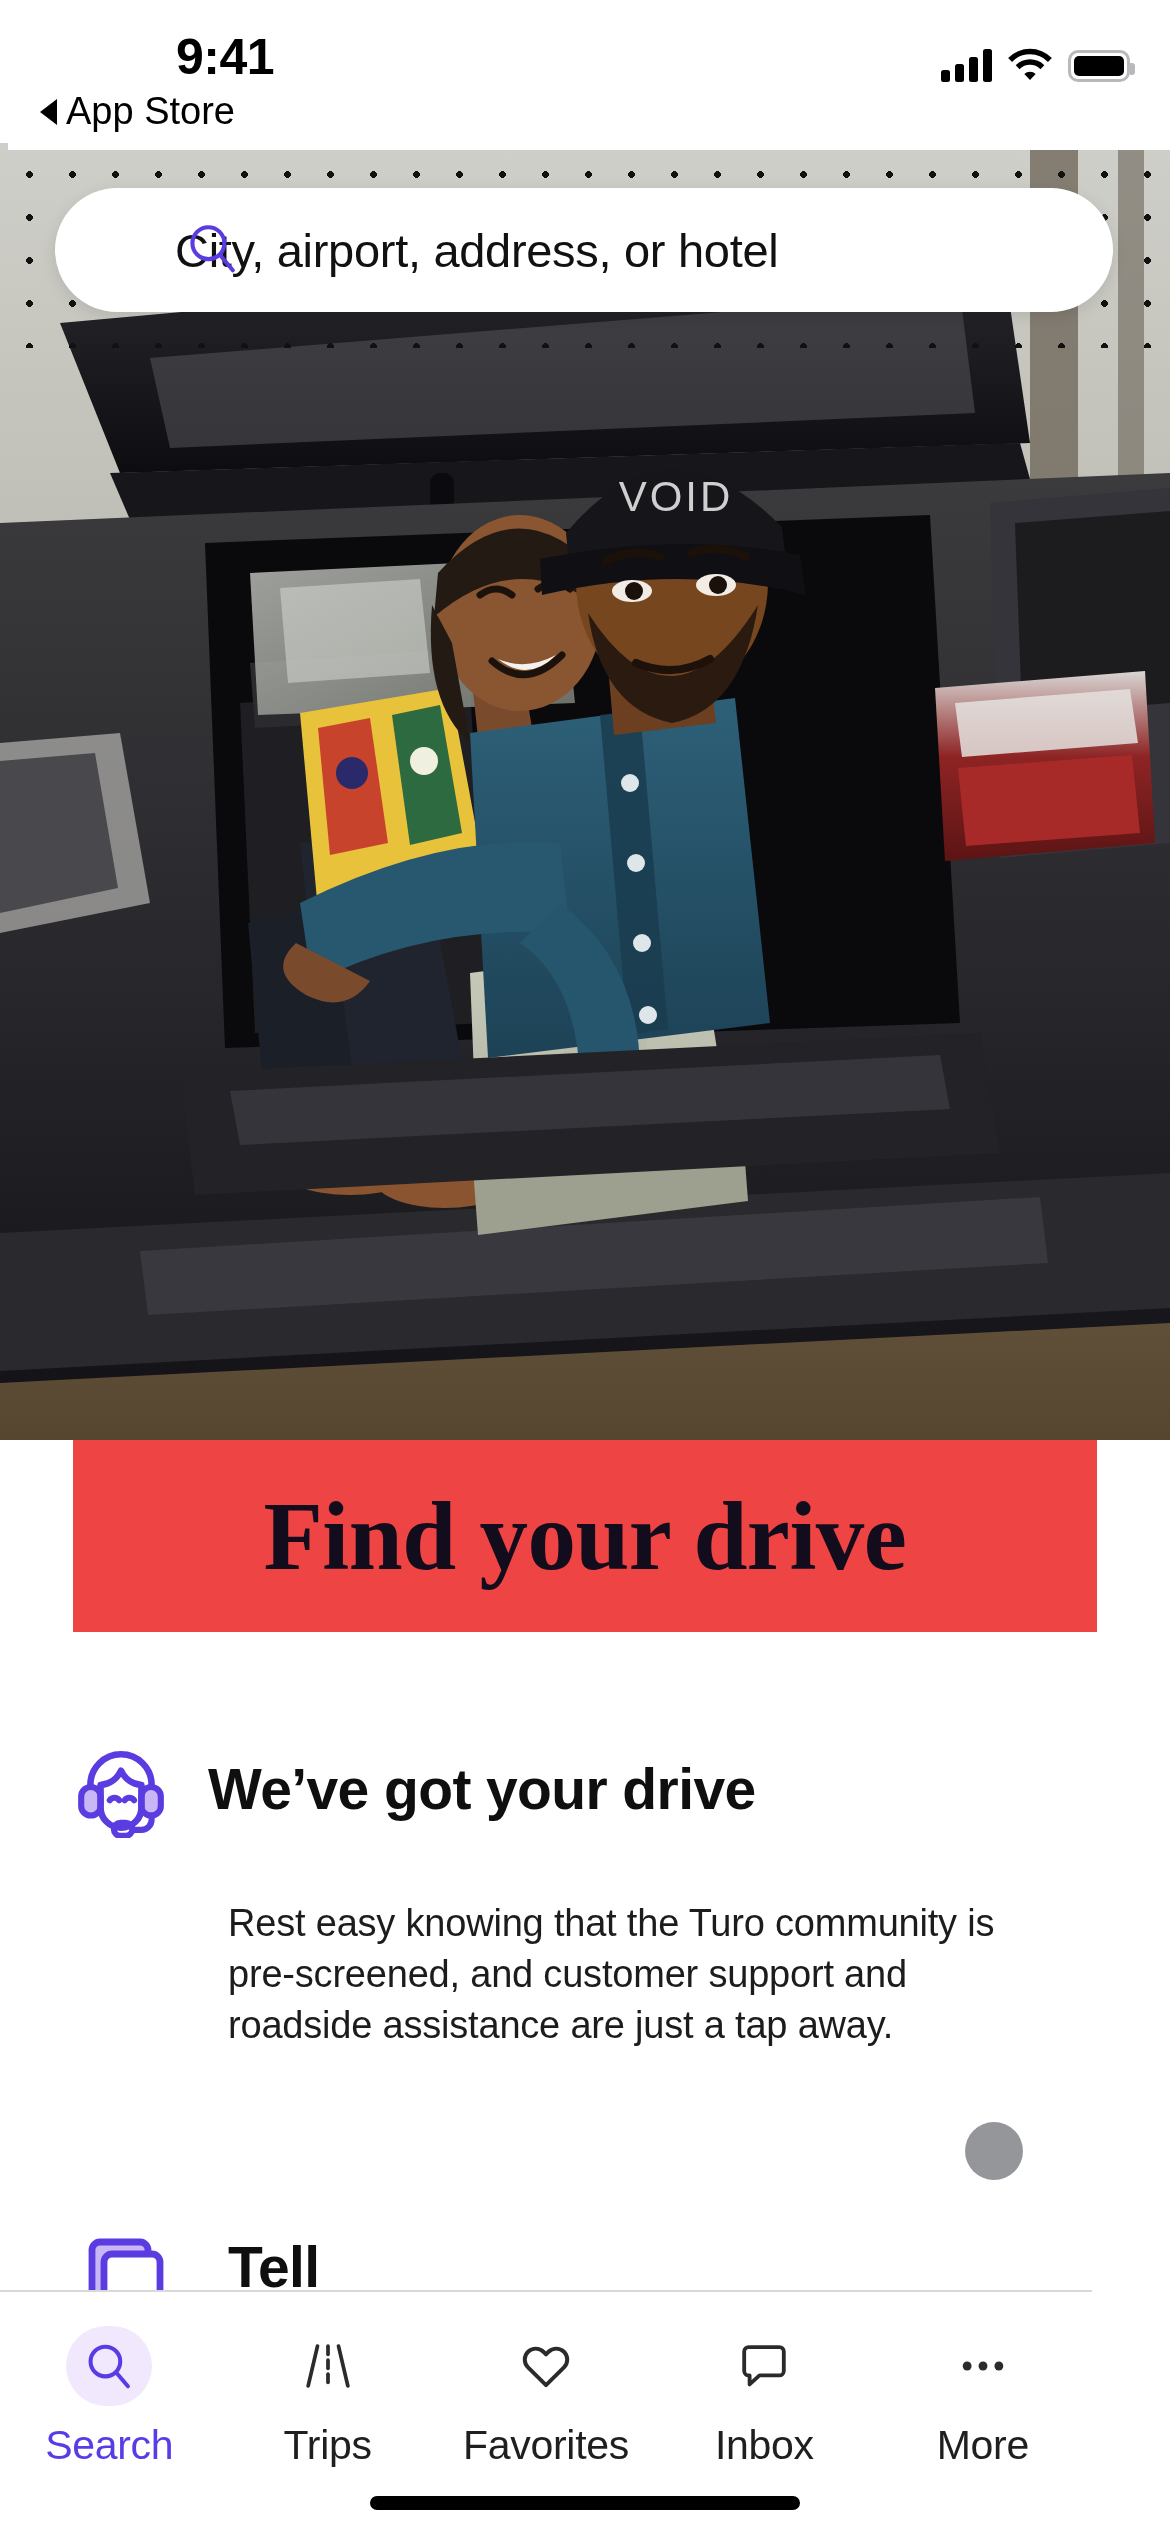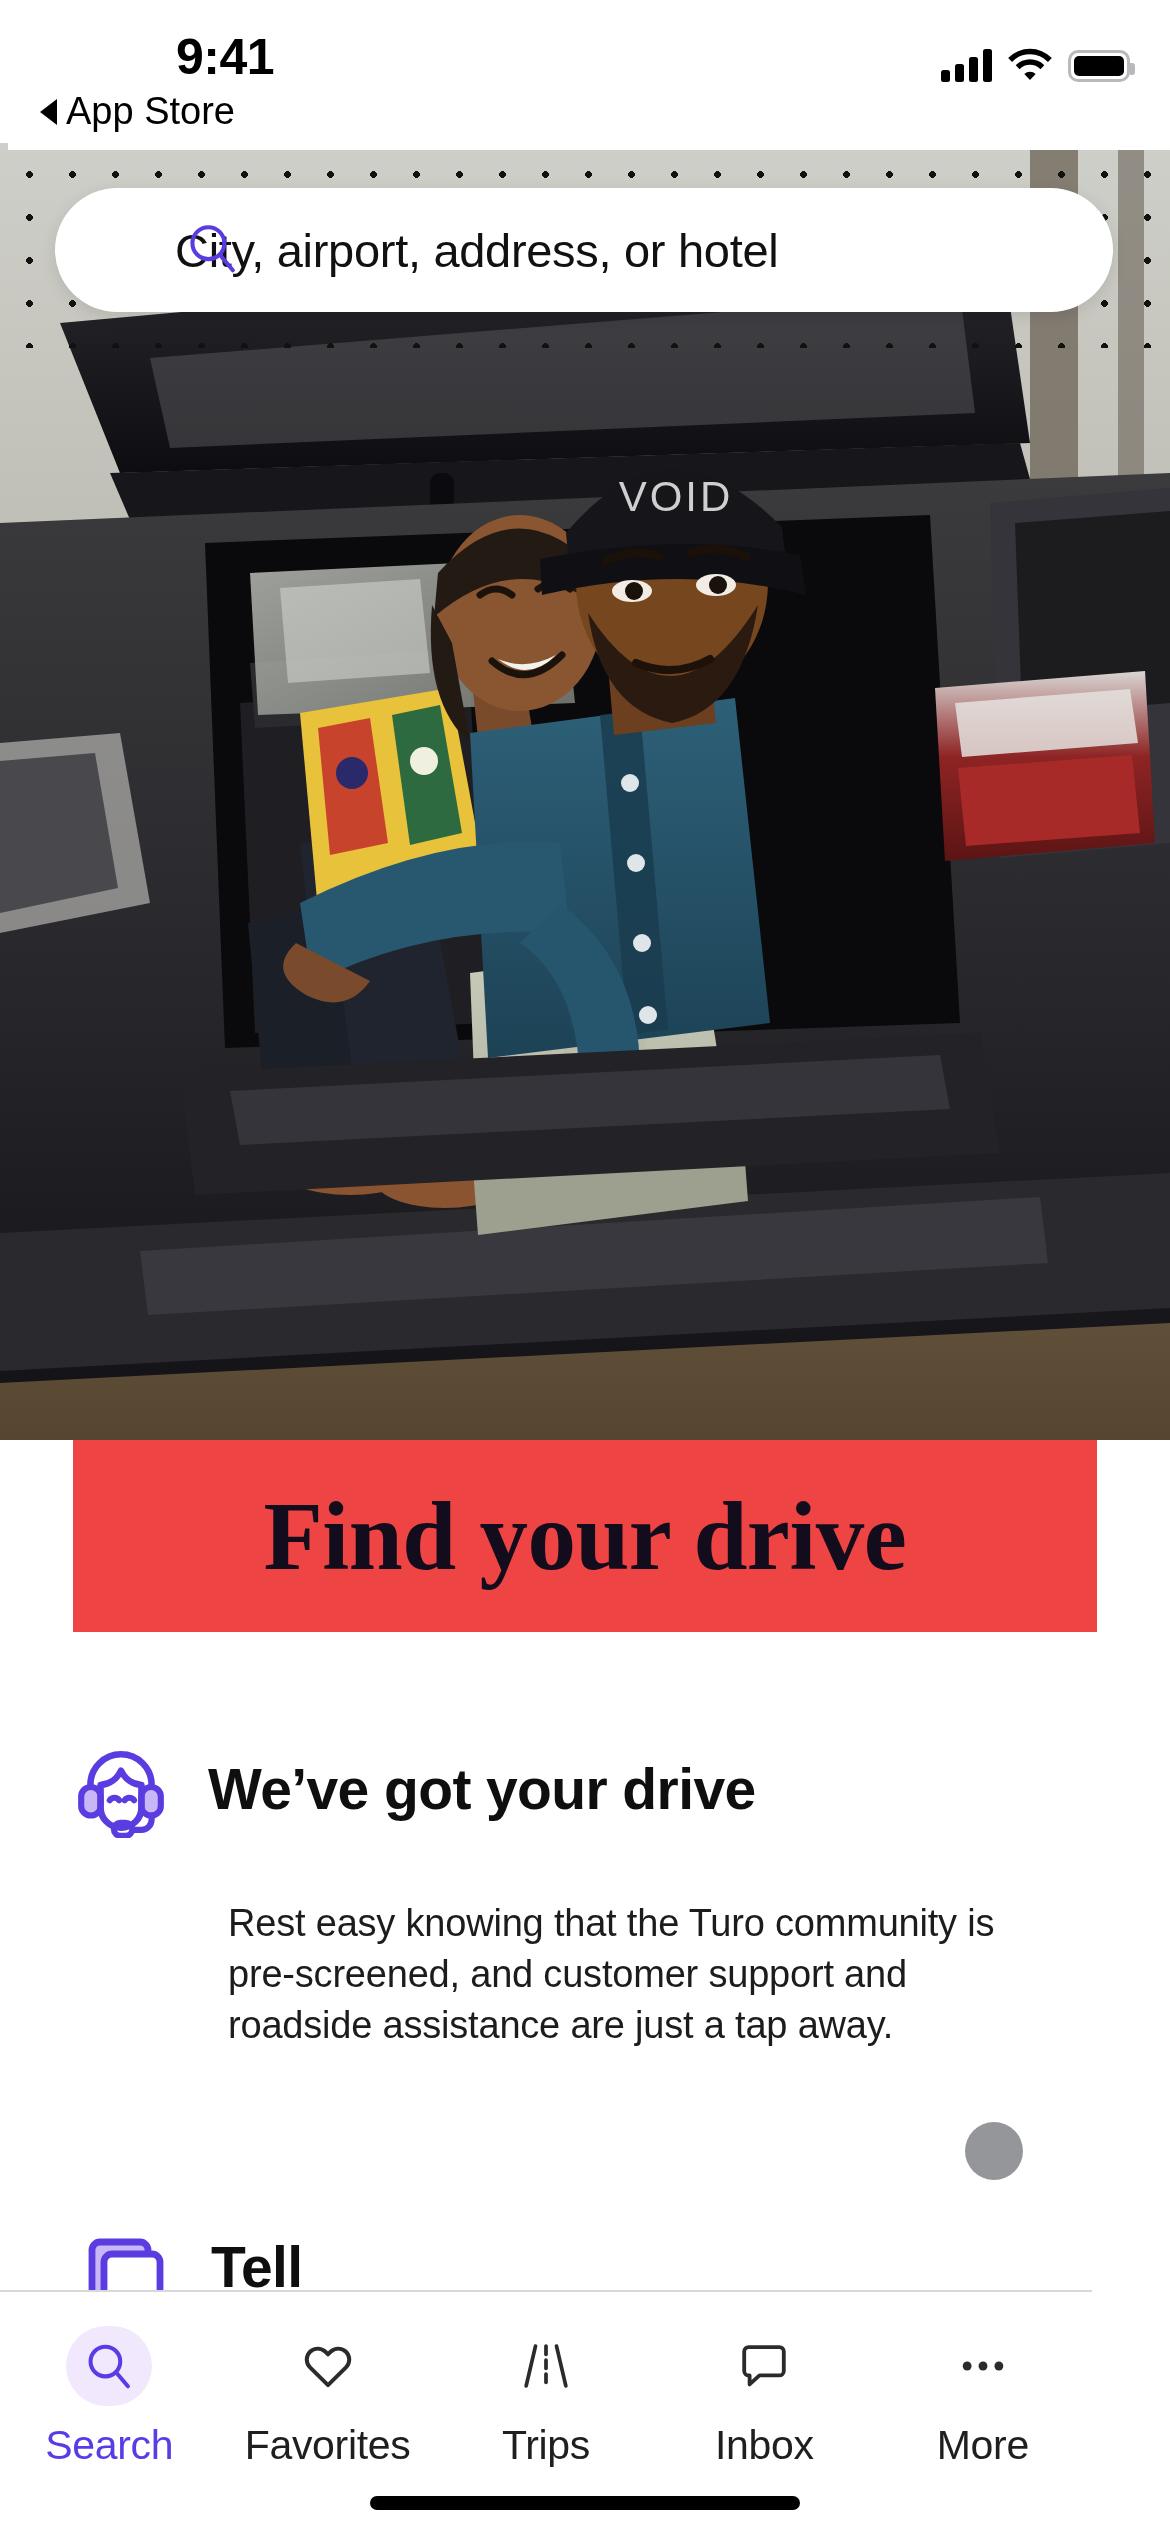--- a/index.html
+++ b/index.html
@@ -74,21 +74,21 @@
   }
   .gray-dot {
     position:absolute; left:965px; top:2122px; width:58px; height:58px;
     border-radius:50%; background:#95969a;
   }
 
   
   .next-peek { position:absolute; left:0; top:2230px; width:1170px; height:62px; overflow:hidden; }
   .next-peek .np-icon { position:absolute; left:78px; top:0; width:96px; height:96px; }
   .next-peek .np-title {
-    position:absolute; left:211px; top:4px; font-size:57px; font-weight:700;
+    position:absolute; left:228px; top:4px; font-size:57px; font-weight:700;
     color:#0f0f0f; letter-spacing:-0.6px; white-space:nowrap;
   }
 
   
   .tabbar {
     position:absolute; left:0; bottom:0; width:1092px; height:242px;
     background:#fff; border-top:2px solid #d8d8d8; z-index:70;
     display:flex; align-items:flex-start; padding-top:34px;
   }
   .tab { flex:1; display:flex; flex-direction:column; align-items:center; gap:16px; }
@@ -331,42 +331,42 @@
         <svg width="54" height="54" viewBox="0 0 24 24" fill="none" stroke="#593ce6" stroke-width="1.8" stroke-linecap="round">
           <circle cx="10.4" cy="10" r="6.6"></circle>
             <line x1="15.2" y1="14.9" x2="20.4" y2="21"></line>
         </svg>
       </span>
       <span class="lbl">Search</span>
     </div>
 
     <div class="tab">
       <span class="ic">
-        <svg width="56" height="56" viewBox="0 0 24 24" fill="none" stroke="#2b2b2b" stroke-width="1.7" stroke-linejoin="round">
-          <path d="M12 20.2 4.3 12.6a4.7 4.7 0 0 1 0-6.7 4.7 4.7 0 0 1 6.6 0l1.1 1.1 1.1-1.1a4.7 4.7 0 0 1 6.6 0 4.7 4.7 0 0 1 0 6.7Z"></path>
-        </svg>
-      </span>
-      <span class="lbl">Favorites</span>
-    </div>
-
-    <div class="tab">
-      <span class="ic">
         <svg width="56" height="56" viewBox="0 0 24 24" fill="none" stroke="#2b2b2b" stroke-width="1.6" stroke-linecap="round">
           <line x1="7.5" y1="3.5" x2="3.5" y2="20.5"></line>
           <line x1="16.5" y1="3.5" x2="20.5" y2="20.5"></line>
           <line x1="12" y1="3.5" x2="12" y2="7" stroke-dasharray="0"></line>
           <line x1="12" y1="9.5" x2="12" y2="13"></line>
           <line x1="12" y1="15.5" x2="12" y2="19"></line>
         </svg>
       </span>
       <span class="lbl">Trips</span>
     </div>
 
     <div class="tab">
       <span class="ic">
+        <svg width="56" height="56" viewBox="0 0 24 24" fill="none" stroke="#2b2b2b" stroke-width="1.7" stroke-linejoin="round">
+          <path d="M12 20.2 4.3 12.6a4.7 4.7 0 0 1 0-6.7 4.7 4.7 0 0 1 6.6 0l1.1 1.1 1.1-1.1a4.7 4.7 0 0 1 6.6 0 4.7 4.7 0 0 1 0 6.7Z"></path>
+        </svg>
+      </span>
+      <span class="lbl">Favorites</span>
+    </div>
+
+    <div class="tab">
+      <span class="ic">
         <svg width="54" height="54" viewBox="0 0 24 24" fill="none" stroke="#2b2b2b" stroke-width="1.7" stroke-linejoin="round">
           <path d="M5.2 3.6h13.6a2 2 0 0 1 2 2v8.6a2 2 0 0 1-2 2H10l-4.4 4v-4h-.4a2 2 0 0 1-2-2V5.6a2 2 0 0 1 2-2Z"></path>
         </svg>
       </span>
       <span class="lbl">Inbox</span>
     </div>
 
     <div class="tab">
       <span class="ic">
         <svg width="56" height="56" viewBox="0 0 24 24" fill="#2b2b2b">

